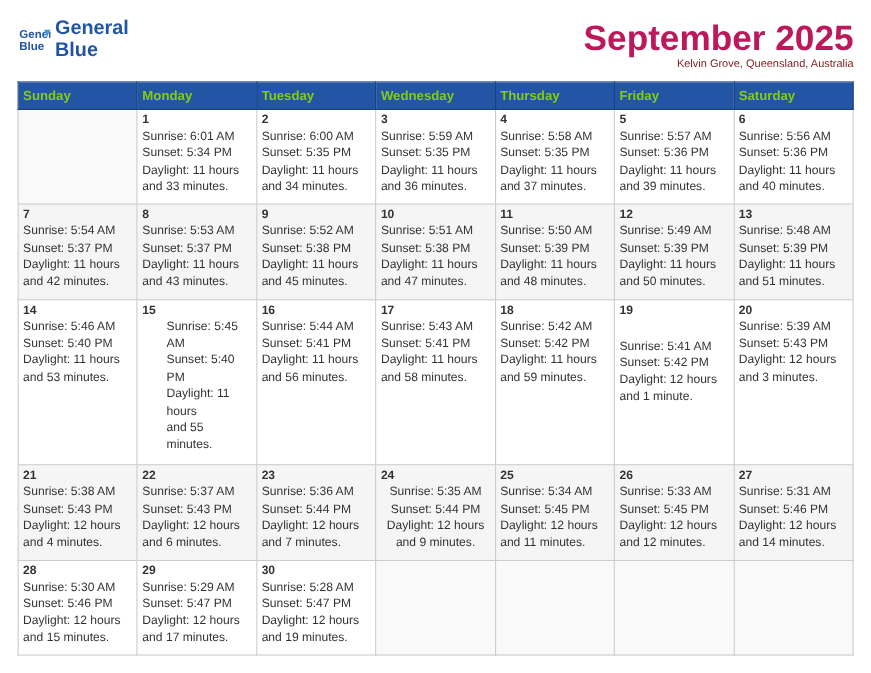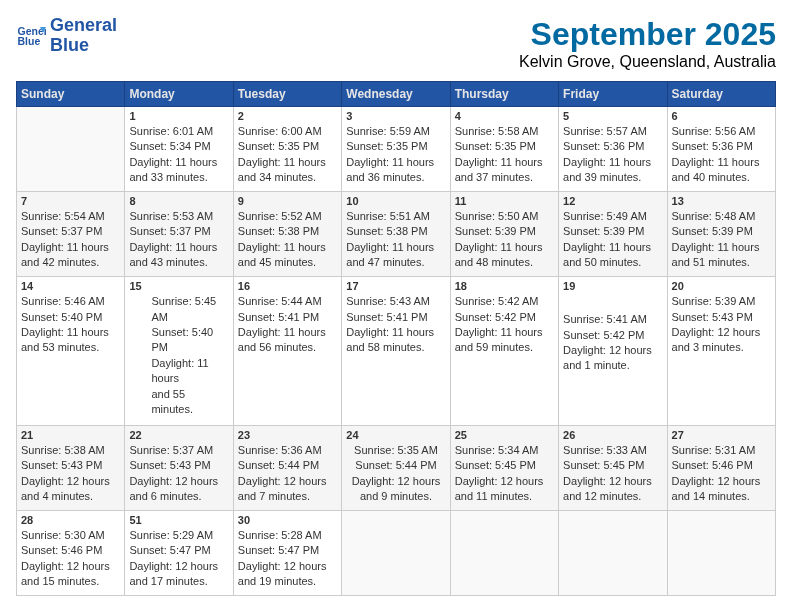--- a/index.html
+++ b/index.html
@@ -40,36 +40,36 @@
       width: 30px;
       height: 30px;
       margin-right: 4px;
     }
     .title-section {
       text-align: right;
     }
     .month-title {
       font-size: 32px;
       font-weight: bold;
-      color: #0369a1;
+      color: #be185d;
     }
     .location {
-      font-size: 16px;
-      color: #000000;
+      font-size: 10px;
+      color: #7f1d1d;
     }
     .calendar {
       flex: 1;
       border: 1px solid #ccc;
       border-collapse: collapse;
       width: 100%;
       table-layout: fixed;
     }
     .calendar th {
       background: #2255a4;
-      color: #e5e5e5;
+      color: #84cc16;
       font-size: 12px;
       font-weight: bold;
       padding: 5px 4px;
       text-align: left;
       border: 1px solid #1a4080;
     }
     .calendar td {
       border: 1px solid #ccc;
       vertical-align: top;
       padding: 3px 4px;
@@ -331,21 +331,21 @@
         </tr>
         <tr>
           <td>
             <div class="day-num">28</div>
             <div class="day-info" style="white-space: pre-line;">Sunrise: 5:30 AM
 Sunset: 5:46 PM
 Daylight: 12 hours
 and 15 minutes.</div>
           </td>
           <td>
-            <div class="day-num">51</div>
+            <div class="day-num">29</div>
             <div class="day-info" style="white-space: pre-line;">Sunrise: 5:29 AM
 Sunset: 5:47 PM
 Daylight: 12 hours
 and 17 minutes.</div>
           </td>
           <td>
             <div class="day-num">30</div>
             <div class="day-info" style="white-space: pre-line;">Sunrise: 5:28 AM
 Sunset: 5:47 PM
 Daylight: 12 hours

